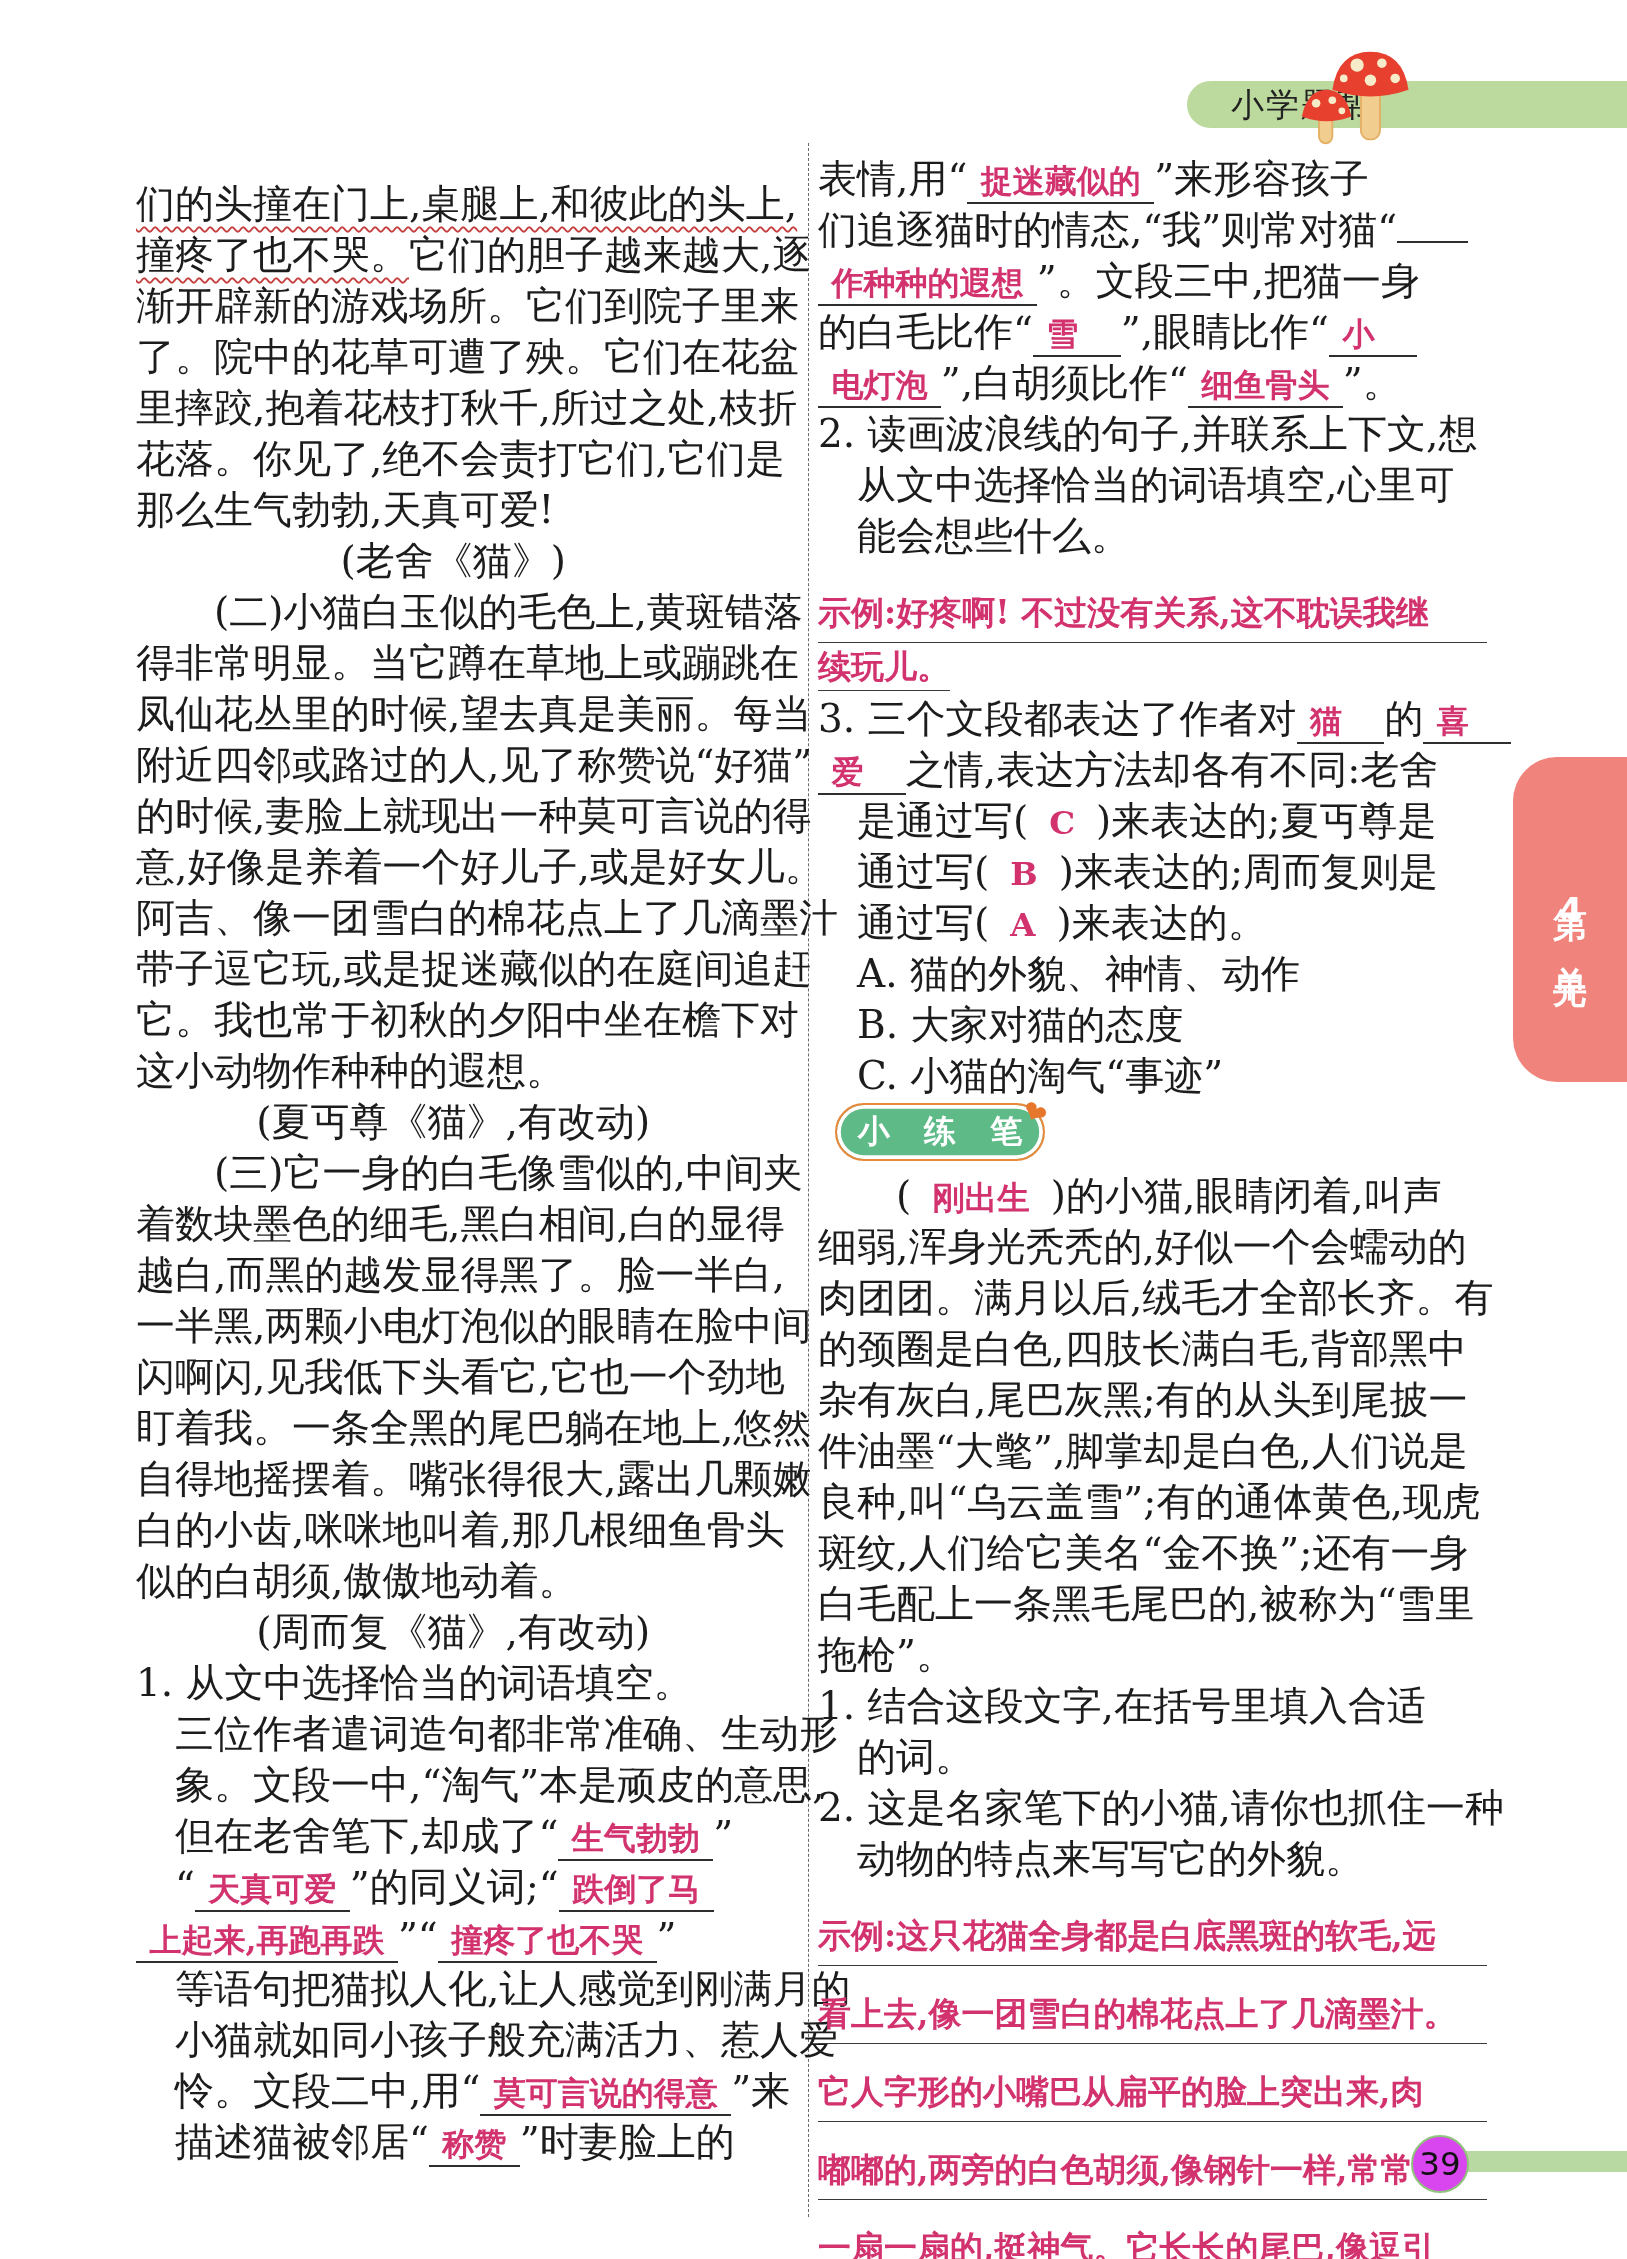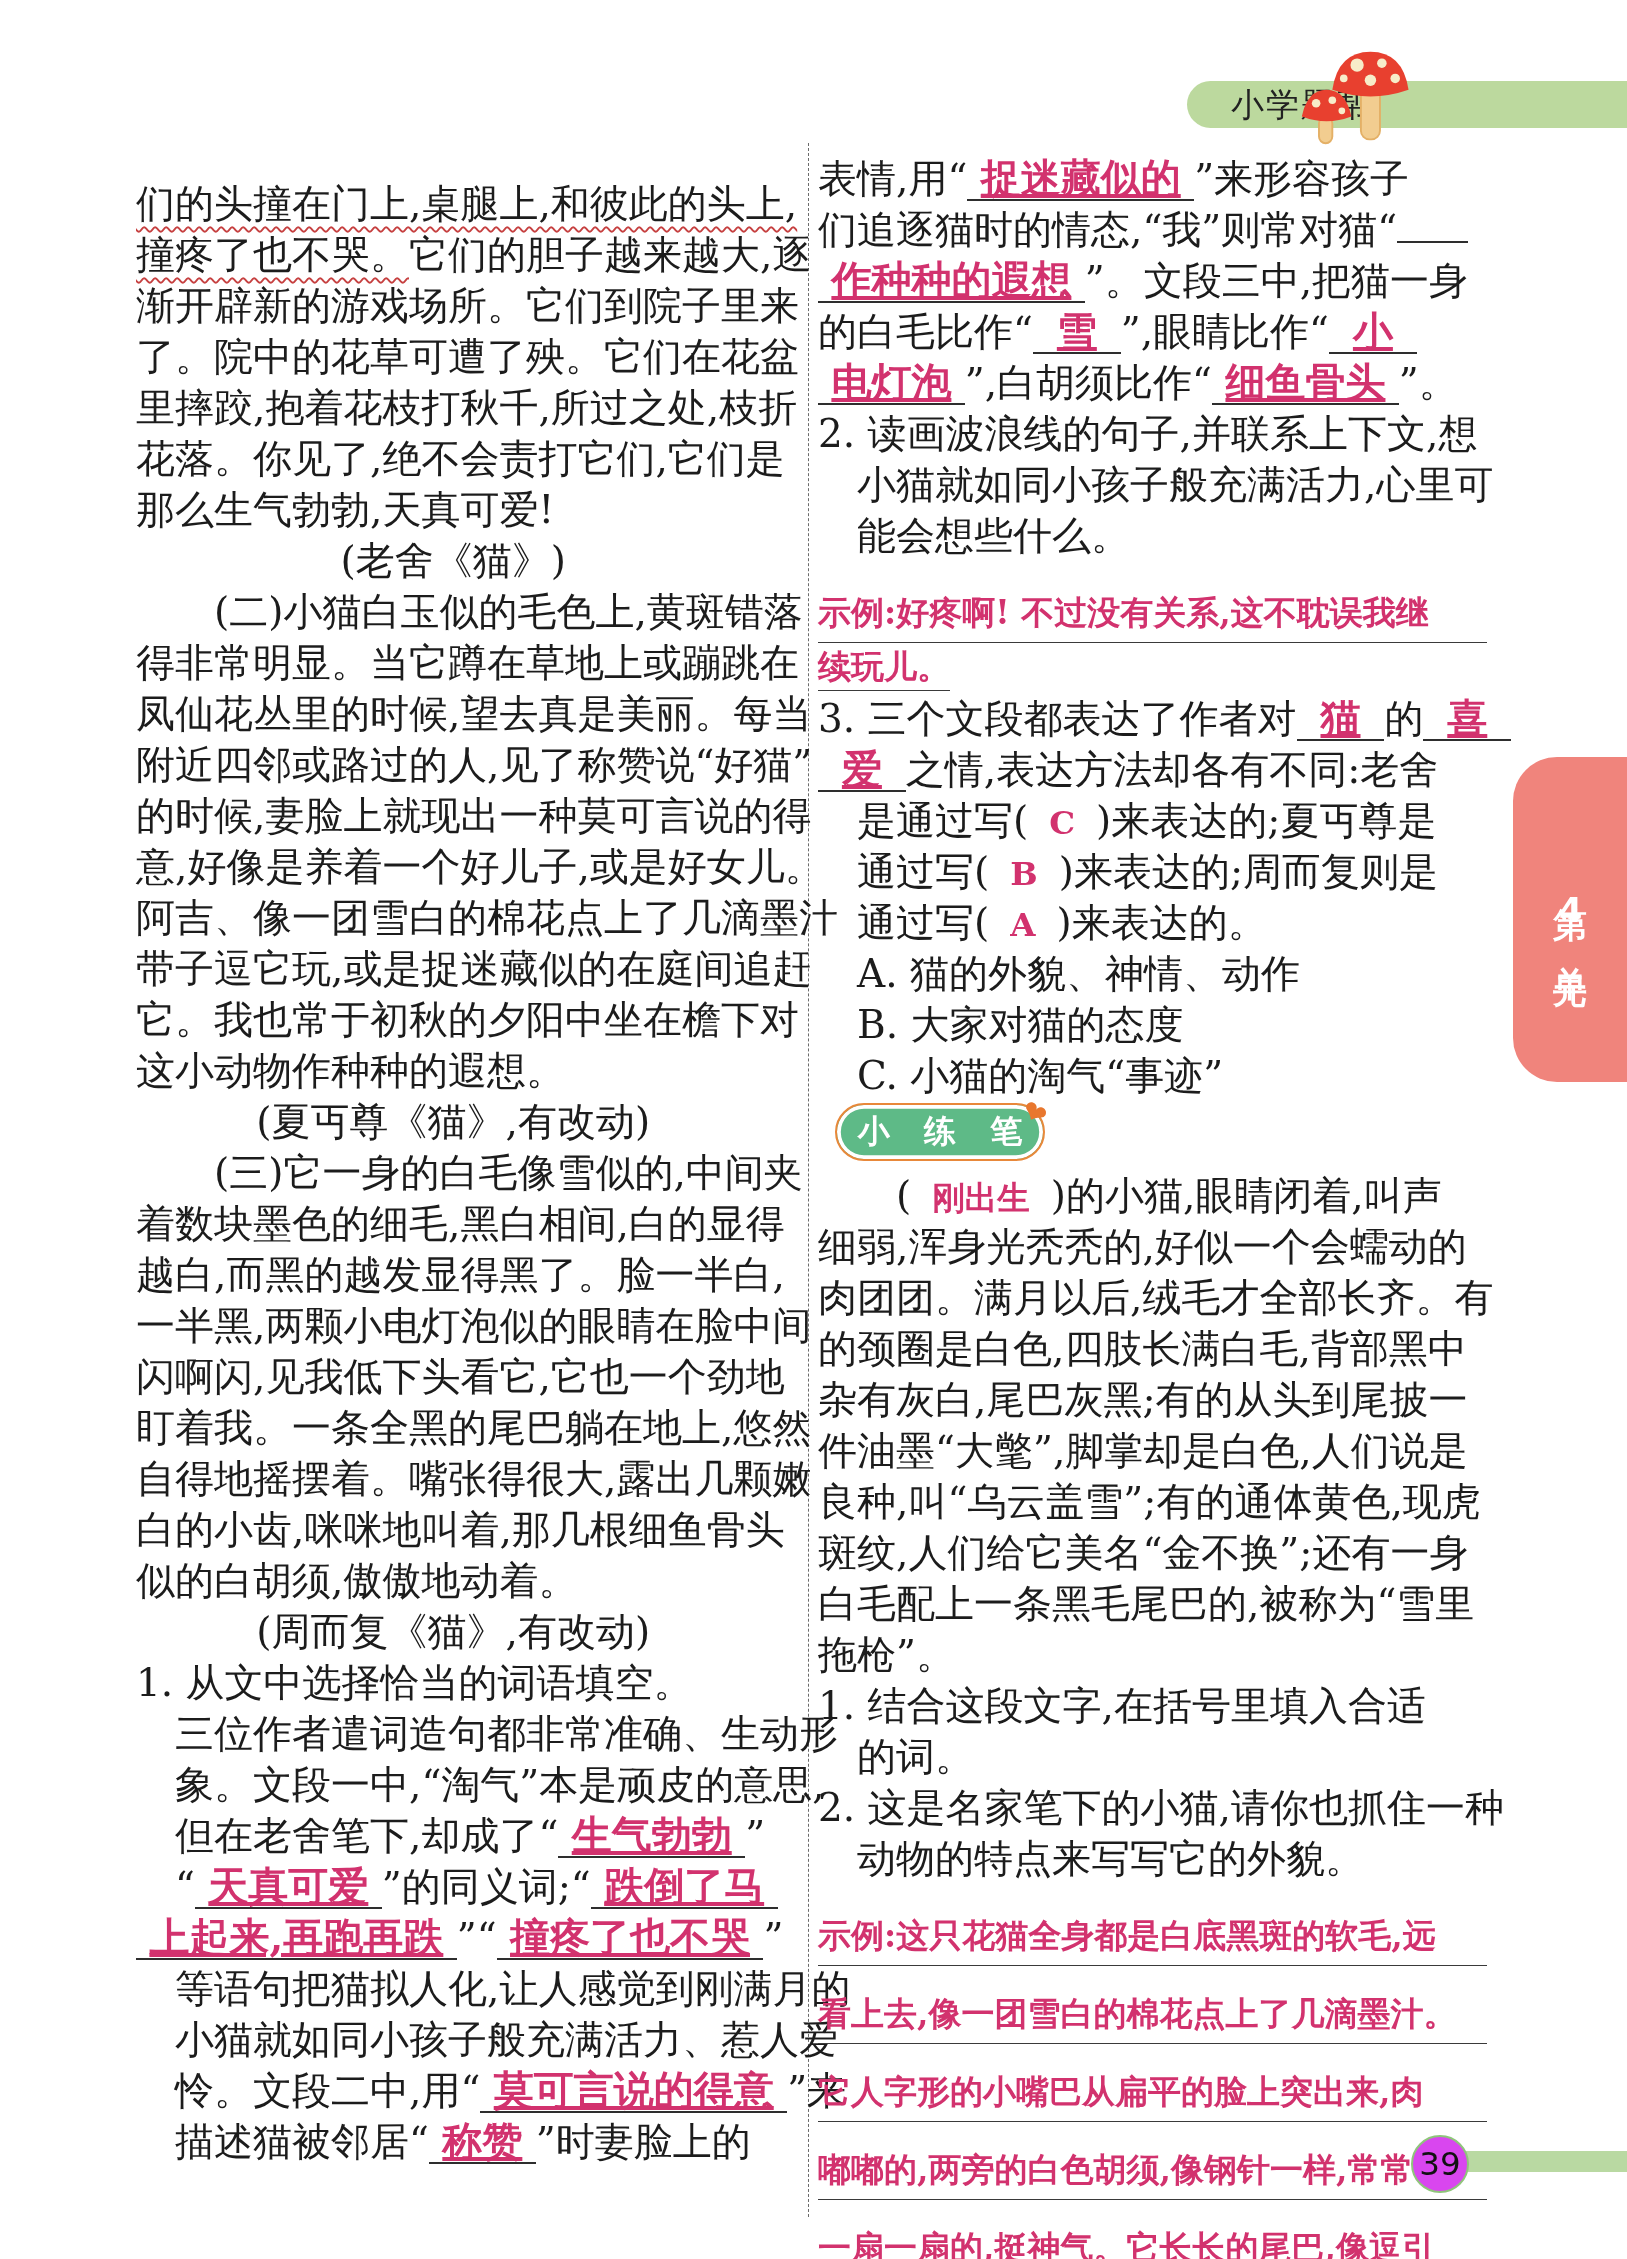--- a/index.html
+++ b/index.html
@@ -29,22 +29,22 @@
   }
   .line{white-space:nowrap;height:51px;}
   .line.right{text-align:center;padding-right:11.5px;}
   .wavy{
     text-decoration:underline;text-decoration-style:wavy;
     text-decoration-color:#c64040;text-decoration-thickness:2.4px;
     text-underline-offset:8.6px;
   }
   .blank{
     display:inline-block;border-bottom:2.9px solid #2e2e2e;min-width:61px;
-    padding:0 13.4px 1.9px;text-align:center;color:#d2326e;font-size:40px;
-    font-weight:700;line-height:38px;vertical-align:baseline;text-decoration:underline;
+    padding:0 13.4px 1.9px;color:#d2326e;font-size:32px;
+    font-weight:700;line-height:38px;vertical-align:baseline;
   }
   .blank-empty{min-width:44px;}
   .pink{color:#d2326e;font-size:32.5px;font-weight:700;padding:0 21px;}
   .note-text{
     color:#d2326e;font-size:33px;font-weight:600;
     border-bottom:1.9px solid #3a3a3a;padding-bottom:3.8px;
   }
   .line.note{height:54px;margin-top:24px;}
   .line.note-short{height:54px;}
   .line.note .note-text{display:inline-block;width:100%;}
@@ -150,21 +150,21 @@
   </div>
 
 <div class="col col-right">
   <div id="right-top">
       <div class="line"><span>表情,用“</span><span class="blank">捉迷藏似的</span><span>”来形容孩子</span></div>
       <div class="line"><span>们追逐猫时的情态,“我”则常对猫“</span><span class="blank blank-empty"></span></div>
       <div class="line"><span class="blank">作种种的遐想</span><span>”。文段三中,把猫一身</span></div>
       <div class="line"><span>的白毛比作“</span><span class="blank">雪</span><span>”,眼睛比作“</span><span class="blank">小</span></div>
       <div class="line"><span class="blank">电灯泡</span><span>”,白胡须比作“</span><span class="blank">细鱼骨头</span><span>”。</span></div>
       <div class="line"><span>2. 读画波浪线的句子,并联系上下文,想</span></div>
-      <div class="line"><span>　小猫就如同小孩子般充满活力,心里可</span></div>
+      <div class="line"><span>　从文中选择恰当的词语填空,心里可</span></div>
       <div class="line"><span>　能会想些什么。</span></div>
       <div class="line note"><span class="note-text">示例:好疼啊!&nbsp;不过没有关系,这不耽误我继</span></div>
       <div class="line note-short"><span class="note-text">续玩儿。</span></div>
       <div class="line"><span>3. 三个文段都表达了作者对</span><span class="blank">猫</span><span>的</span><span class="blank">喜</span></div>
       <div class="line"><span class="blank">爱</span><span>之情,表达方法却各有不同:老舍</span></div>
       <div class="line"><span>　是通过写(</span><span class="pink">C</span><span>)来表达的;夏丏尊是</span></div>
       <div class="line"><span>　通过写(</span><span class="pink">B</span><span>)来表达的;周而复则是</span></div>
       <div class="line"><span>　通过写(</span><span class="pink">A</span><span>)来表达的。</span></div>
       <div class="line"><span>　A. 猫的外貌、神情、动作</span></div>
       <div class="line"><span>　B. 大家对猫的态度</span></div>

